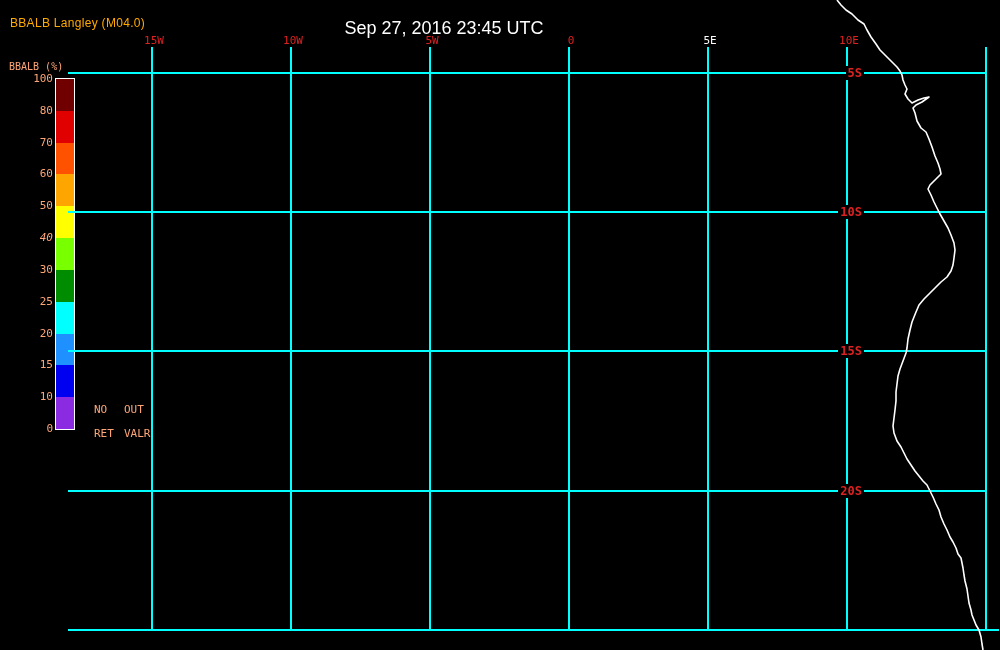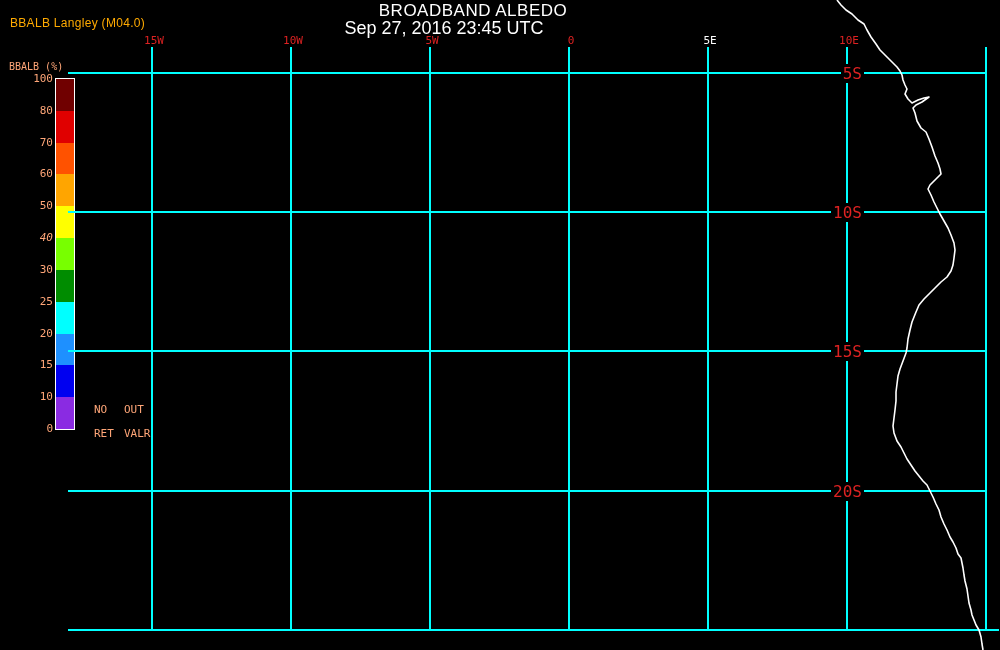--- a/index.html
+++ b/index.html
@@ -18,32 +18,31 @@
          border:1px solid #fff;display:flex;flex-direction:column;z-index:1;}
   #colorbar .band{flex:1 1 0;}
   .cbtick{position:absolute;left:8px;width:45px;text-align:right;
          font-family:"DejaVu Sans Mono",monospace;font-size:11px;line-height:12px;z-index:3;}
   .flag{position:absolute;font-family:"DejaVu Sans Mono",monospace;font-size:11px;
          line-height:12px;z-index:3;}
   #mapsvg{position:absolute;left:0;top:0;z-index:2;pointer-events:none;}
   .lonlab{position:absolute;width:44px;top:34px;text-align:center;
          font-family:"DejaVu Sans Mono",monospace;font-size:11px;line-height:13px;z-index:3;}
   .latlab{position:absolute;width:46px;text-align:right;z-index:3;
-         font-family:"DejaVu Sans Mono",monospace;font-size:16px;line-height:13px;}
+         font-family:"DejaVu Sans Mono",monospace;font-size:12px;line-height:13px;font-weight:bold;}
   .latlab span{background:#000;padding:0 2px;}
   .caption{position:absolute;left:243px;top:637px;white-space:pre;
          font-family:"DejaVu Sans Mono",monospace;font-size:11px;letter-spacing:1.3px;z-index:3;}
 </style>
 </head>
 <body>
 
 <div id="screen" style="background: rgb(0, 0, 0);">
 
   <div class="credit" style="color: rgb(255, 170, 0);">BBALB Langley (M04.0)</div>
-  <div class="title" style="color: rgb(255, 255, 255);">BROADBAND ALBEDO</div>
   <div class="subtitle" style="color: rgb(255, 255, 255);">Sep 27, 2016 23:45 UTC</div>
 
   <div class="cb-label" style="color: rgb(255, 166, 120);">BBALB (%)</div>
   <div id="colorbar">
       <div class="band" style="background: rgb(112, 0, 0);"></div>
       <div class="band" style="background: rgb(224, 0, 0);"></div>
       <div class="band" style="background: rgb(255, 82, 0);"></div>
       <div class="band" style="background: rgb(255, 165, 0);"></div>
       <div class="band" style="background: rgb(255, 255, 0);"></div>
       <div class="band" style="background: rgb(120, 255, 0);"></div>

